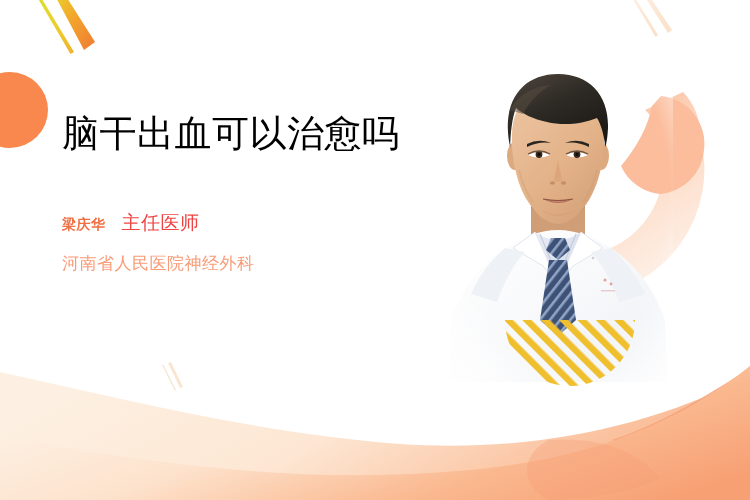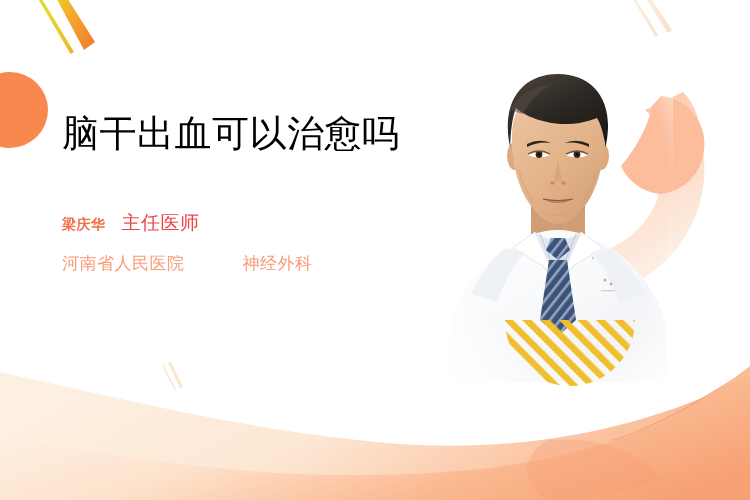--- a/index.html
+++ b/index.html
@@ -50,29 +50,28 @@
     font-weight:400;
     color:#ef4444;
     margin-left:16px;
     letter-spacing:0.5px;
   }
   #affiliation-line {
     margin-top:16px;
     display:flex;
     align-items:center;
     white-space:nowrap;
-    gap:44px;
   }
   #hospital, #department {
     font-size:17px;
     font-weight:400;
     color:#f89b76;
     letter-spacing:0.5px;
   }
-  #department { margin-left:14px; }
+  #department { }
 
   
   #portrait-wrap {
     position:absolute;
     left:443px; top:52px;
     width:230px; height:330px;
     z-index:25;
   }
   #portrait-svg { width:230px; height:330px; display:block; }
 </style>

